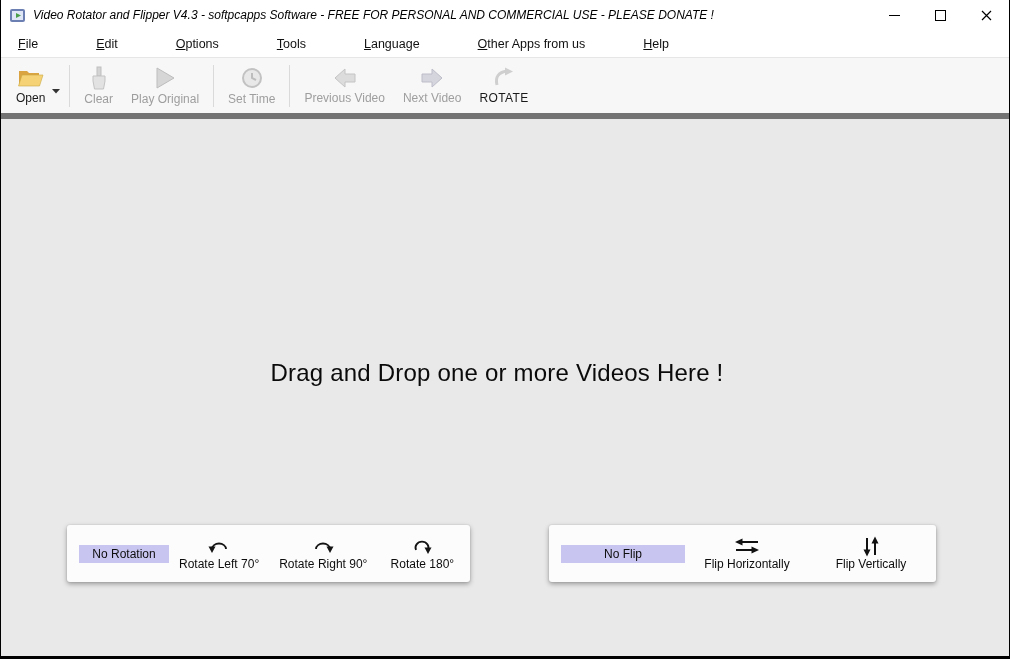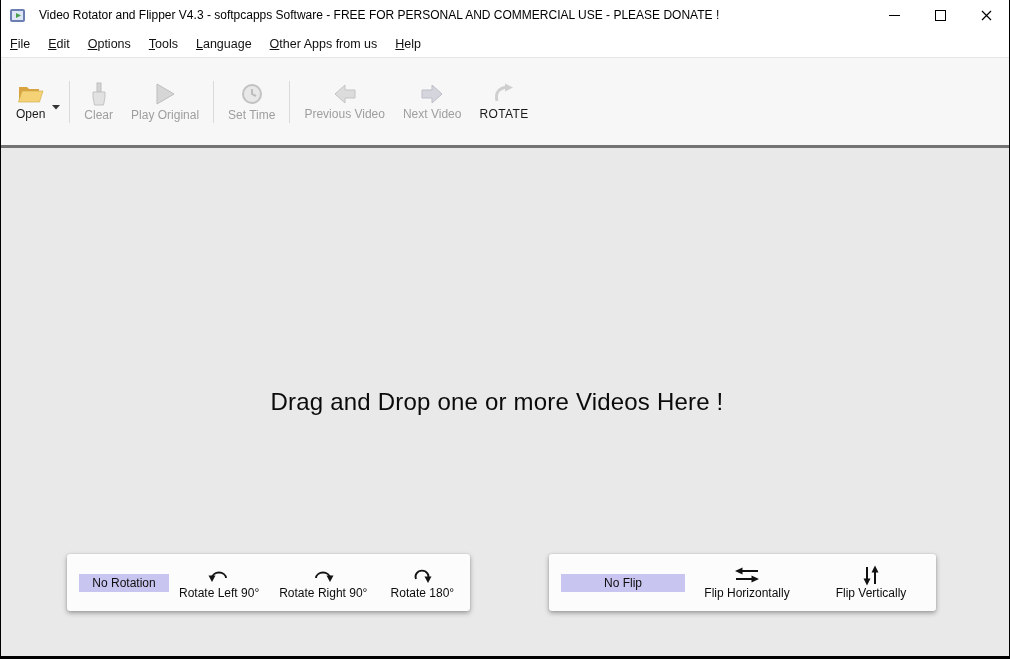--- a/index.html
+++ b/index.html
@@ -3,33 +3,33 @@
 <meta charset="utf-8">
 <style>
   html,body{margin:0;padding:0;width:1010px;height:659px;overflow:hidden;
     background:#000;font-family:"Liberation Sans",sans-serif;}
   .window{position:absolute;left:1px;top:0;right:1px;bottom:3px;background:#fff;
     display:flex;flex-direction:column;overflow:hidden;}
 
   
   .titlebar{flex:0 0 30px;display:flex;align-items:center;background:#fff;padding-left:8px;}
   .app-icon{width:17px;height:17px;display:inline-flex;}
-  .titlebar-title{font-size:12px;color:#000;margin-left:13px;flex:1;white-space:nowrap;overflow:hidden;}
+  .titlebar-title{font-size:12px;color:#000;margin-left:7px;flex:1;white-space:nowrap;overflow:hidden;font-style:italic;}
   .win-btn{width:46px;height:30px;display:flex;align-items:center;justify-content:center;cursor:default;}
   .min-glyph{width:11px;height:1px;background:#000;display:inline-block;}
   .max-glyph{width:9px;height:9px;border:1px solid #000;display:inline-block;}
 
   
-  .menubar{flex:0 0 27px;display:flex;align-items:center;background:#fff;}
+  .menubar{flex:0 0 27px;display:flex;align-items:center;background:#fff;padding-left:8px;gap:40px;}
   .menu-item{display:inline-block;padding:5px 9px;font-size:12.5px;color:#111;cursor:default;}
   .menu-item::first-letter{text-decoration:underline;}
 
   
   .toolbar{flex:0 0 55px;background:#f7f7f7;border-top:1px solid #e6e6e6;
-    border-bottom:3px solid #737373;display:flex;align-items:center;padding:16px 6px;}
+    border-bottom:6px solid #737373;display:flex;align-items:center;padding:0 6px;}
   .tb-btn{display:flex;flex-direction:column;align-items:center;justify-content:center;
     gap:2px;padding:3px 9px;cursor:default;}
   .tb-label{font-size:12px;color:#1a1a1a;white-space:nowrap;}
   .tb-btn.disabled .tb-label{color:#9e9e9e;}
   .tb-sep{width:1px;height:42px;background:#dadada;margin:0 5px;}
   .underline .tb-label{text-decoration:underline;}
   .rotate-label .tb-label{font-weight:normal;letter-spacing:.4px;}
   .open-caret{align-self:center;padding:6px 4px 0 0;margin-left:-2px;}
 
   
@@ -169,21 +169,21 @@
         <span>No Rotation</span>
       </div>
 
       <div class="strip-item">
         <span class="strip-icon">
           <svg width="24" height="18" viewBox="0 0 24 18">
             <path d="M5 12 A 7 5.5 0 1 1 19 12" fill="none" stroke="#141414" stroke-width="1.8"></path>
             <polygon points="1.5,9.5 8.5,9.5 5,16" fill="#141414"></polygon>
           </svg>
         </span>
-        <span>Rotate Left 90°</span>
+        <span>Rotate Left 70°</span>
       </div>
 
       <div class="strip-item">
         <span class="strip-icon">
           <svg width="24" height="18" viewBox="0 0 24 18">
             <path d="M5 12 A 7 5.5 0 1 1 19 12" fill="none" stroke="#141414" stroke-width="1.8"></path>
             <polygon points="15.5,9.5 22.5,9.5 19,16" fill="#141414"></polygon>
           </svg>
         </span>
         <span>Rotate Right 90°</span>

